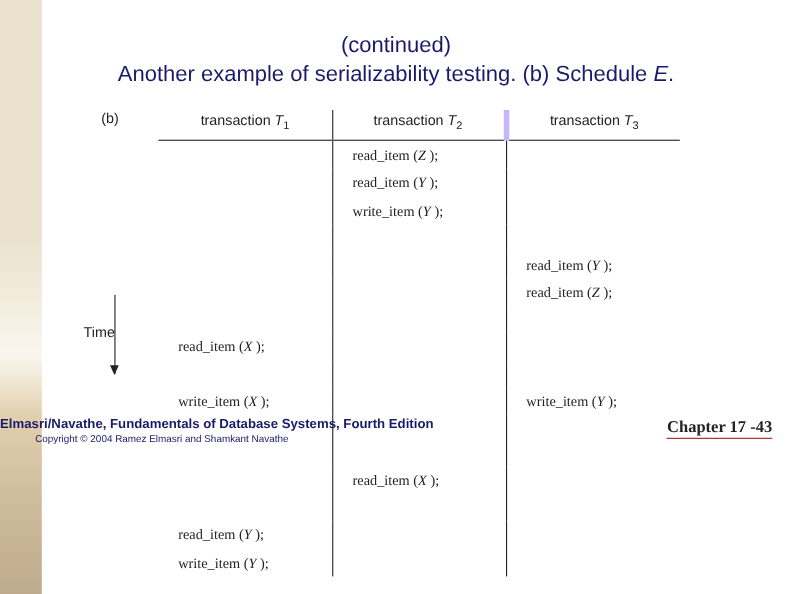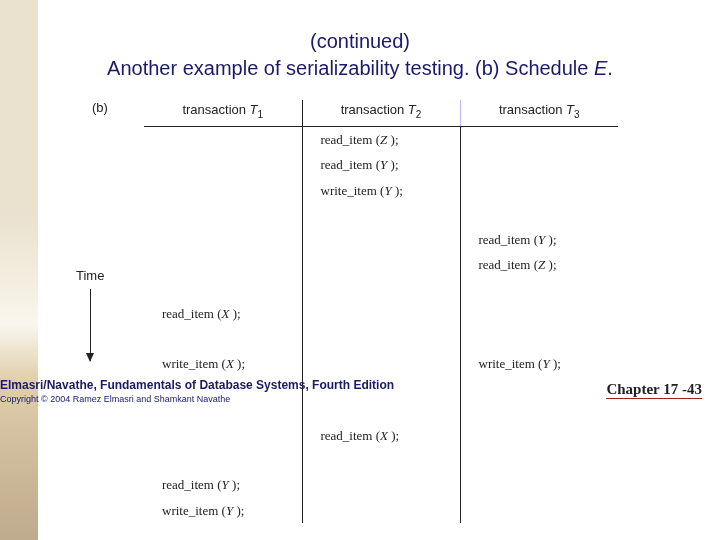--- a/index.html
+++ b/index.html
@@ -50,39 +50,39 @@
     margin-left: 52px;
     border-collapse: collapse;
   }
   .tbl th {
     font-weight: normal;
     font-size: 13px;
     text-align: center;
     padding: 2px 0 6px 0;
     border-bottom: 1px solid #222;
   }
-  .tbl th.mid { border-left: 1px solid #222; border-right: 1px solid #c4b5fd; }
+  .tbl th.mid { border-left: 1px solid #222; border-right: 5px solid #c4b5fd; }
   .tbl td {
     font-size: 13px;
     vertical-align: top;
     padding: 4px 14px 4px 18px;
     white-space: nowrap;
     min-height: 16px;
     line-height: 1.35;
     font-family: Liberation Serif, serif;
   }
   .tbl td.mid { border-left: 1px solid #222; border-right: 1px solid #222; }
   .col { width: 158px; }
   .ital { font-style: italic; }
   .time-box {
     position: absolute;
     left: -16px;
     top: 168px;
     display: flex;
-    flex-direction: column;
+    flex-direction: row;
     align-items: center;
   }
   .time-label { font-size: 13px; margin-bottom: 6px; }
   .arrow-line {
     width: 1px; height: 72px; background: #222; position: relative;
   }
   .arrow-head {
     position: absolute; bottom: -1px; left: -4px;
     width: 0; height: 0;
     border-left: 4.5px solid transparent;
@@ -98,20 +98,21 @@
   }
   .footer-top {
     font-size: 12px;
     font-weight: bold;
     color: #1a1a6a;
   }
   .footer-sub {
     font-size: 9px;
     color: #1a1a6a;
     margin-top: 2px;
+    padding-left: 32px;
   }
   .chapter {
     position: absolute;
     right: 18px;
     bottom: 22px;
   }
   .chapter-text {
     font-family: "Times New Roman", Times, serif;
     font-size: 15px;
     color: #222;

